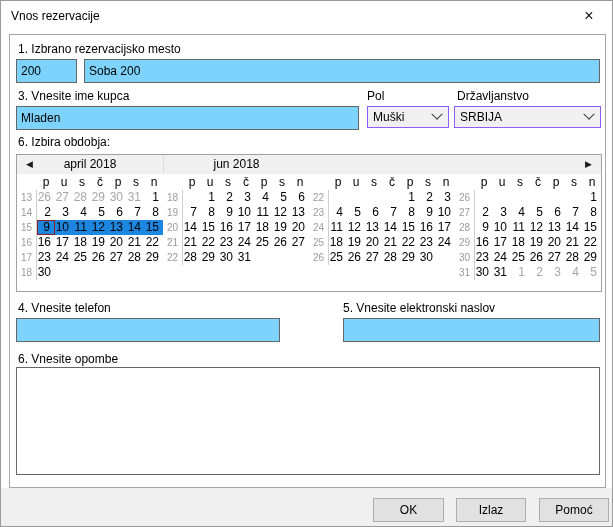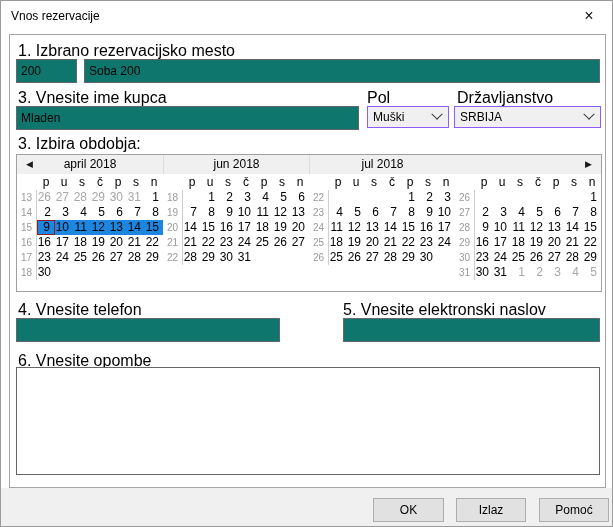--- a/index.html
+++ b/index.html
@@ -10,22 +10,22 @@
 
   
   .titlebar { position:absolute; left:0; top:0; width:100%; height:30px; background:#ffffff; }
   .title { position:absolute; left:10px; top:8px; font-size:12px; }
   .close { position:absolute; right:12px; top:4px; width:22px; height:22px; text-align:center;
            line-height:22px; font-size:16px; color:#111; cursor:default; }
 
   
   .panel { position:absolute; left:8px; top:33px; width:597px; height:454px;
            box-sizing:border-box; border:1px solid #a6a6a6; background:#ffffff; }
-  .lbl { position:absolute; font-size:16px; white-space:nowrap; }
-  .tb { position:absolute; box-sizing:border-box; border:1px solid #666666; background:#0f766e;
+  .lbl { position:absolute; font-size:12px; white-space:nowrap; }
+  .tb { position:absolute; box-sizing:border-box; border:1px solid #666666; background:#7dd3fc;
         font:12px "Liberation Sans", sans-serif; padding:11px 4px; outline:none; }
   .combo { position:absolute; box-sizing:border-box; border:1px solid #8b5cf6; background:#f0f0f0;
            display:flex; align-items:center; justify-content:space-between; padding:0 7px 0 5px; }
   .chev { width:7px; height:7px; border-right:1px solid #3c3c3c; border-bottom:1px solid #3c3c3c;
           transform:rotate(45deg) translate(-2px,-2px); }
 
   
   .cal { position:absolute; left:6px; top:119px; width:586px; height:138px; box-sizing:border-box;
          border:1px solid #a0a0a0; background:#fff; }
   .cal-header { position:relative; height:19px; background:#f0f0f0; }
@@ -79,28 +79,27 @@
     <input class="tb" style="left: 6px; top: 71px; width: 343px; height: 22px;" value="Mladen">
     <div class="combo" style="left:357px; top:71px; width:82px; height:22px">
       <span>Muški</span>
       <span class="chev"></span>
     </div>
     <div class="combo" style="left:444px; top:71px; width:147px; height:22px">
       <span>SRBIJA</span>
       <span class="chev"></span>
     </div>
 
-    <span class="lbl" style="left:8px; top:100px">3. Izbira obdobja:</span>
+    <span class="lbl" style="left:8px; top:100px">6. Izbira obdobja:</span>
 
     <div class="cal">
       <div class="cal-header">
         <div class="cal-titles">
             <div class="cal-title">april 2018</div>
             <div class="cal-title">jun 2018</div>
-            <div class="cal-title">jul 2018</div>
           </div>
         <span class="nav prev">◀</span>
         <span class="nav next">▶</span>
       </div>
       <div class="cal-body">
           <div class="month">
             <div class="dow-row">
               <span class="wn"></span>
               <span class="dow">p</span>
               <span class="dow">u</span>

